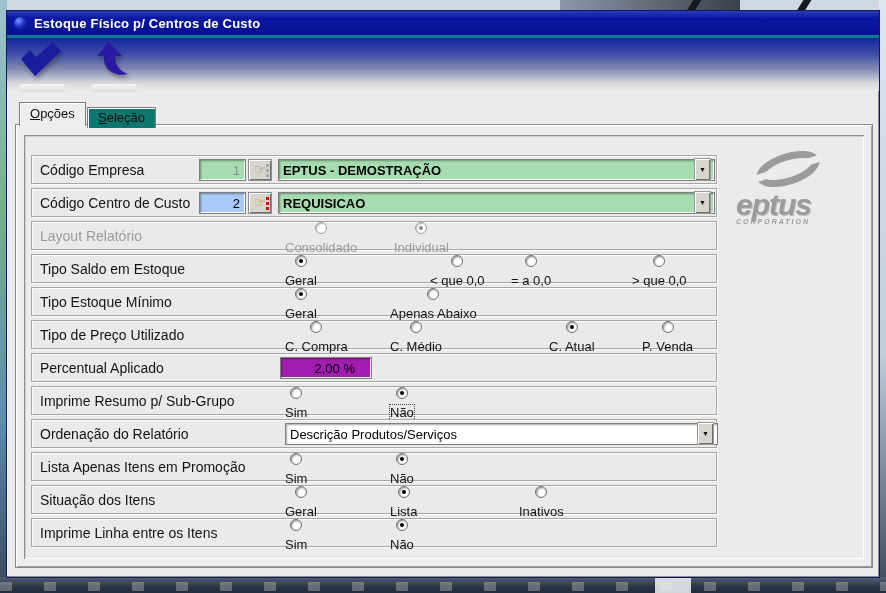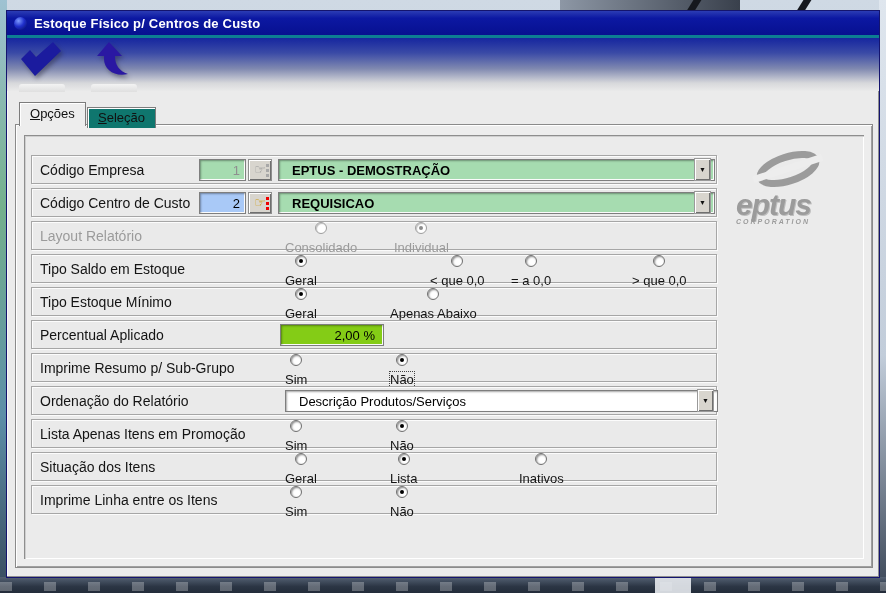--- a/index.html
+++ b/index.html
@@ -69,26 +69,26 @@
   .gray-text { color:#8f8f8f; }
   .hand-btn { position:absolute; left:216px; top:3px; width:24px; height:22px; background:#d8d5ce;
          border:1px solid #8e8e8e; box-shadow: inset 1px 1px 0 #ffffff, inset -1px -1px 0 #6f6f6f;
          cursor:pointer; font-size:13px; line-height:19px; text-align:center; }
   .hand-btn .hand { color:#d09c10; }
   .hand-btn.disabled .hand { color:#999; }
   .hand-btn .dots { position:absolute; right:2px; top:4px; width:3px; height:3px; background:#e00; 
          box-shadow: 0 5px 0 #e00, 0 10px 0 #e00; }
   .hand-btn.disabled .dots { background:#a8a8a8; box-shadow: 0 5px 0 #a8a8a8, 0 10px 0 #a8a8a8; }
 
-  .combo { left:246px; width:437px; padding-left:13px; font-weight:bold; cursor:pointer; }
+  .combo { left:246px; width:437px; padding-left:4px; font-weight:bold; cursor:pointer; }
   .combo.plain { left:253px; width:433px; font-weight:normal; background:#fff; }
   .combo-arrow { position:absolute; right:2px; top:2px; bottom:2px; width:17px; background:#d8d5ce;
          border:1px solid #9a9a9a; box-shadow: inset 1px 1px 0 #ffffff, inset -1px -1px 0 #6f6f6f;
          display:flex; align-items:center; justify-content:center; font-size:7px; color:#111; cursor:pointer; }
-  .pct-field { left:248px; width:104px; background:#84cc16; justify-content:flex-end; padding-right:8px; }
+  .pct-field { left:248px; width:92px; background:#a21caf; justify-content:flex-end; padding-right:16px; }
 
   .opt { position:absolute; top:0; height:100%; display:flex; align-items:center; gap:6px; cursor:pointer;flex-direction:column; }
   .c1 { left:253px; }
   .rb { width:12px; height:12px; border-radius:50%; background:#fff; border:1px solid #6f6f6f; position:relative;
         box-shadow: inset 1px 1px 2px rgba(0,0,0,.45), inset -1px -1px 0 #fff; flex:0 0 auto; }
   .rb.on::after { content:""; position:absolute; left:3px; top:3px; width:4px; height:4px; border-radius:50%; background:#000; }
   .rl { font-size:13px; color:#141414; white-space:nowrap; }
   .opt.focus .rl { outline:1px dotted #444; }
   .row.disabled .row-label, .row.disabled .rl { color:#9b9b9b; }
   .row.disabled .rb { border-color:#9e9e9e; box-shadow: inset 1px 1px 1px rgba(0,0,0,.25); }
@@ -212,20 +212,39 @@
               <span class="opt c1">
                 <span class="rb on"></span>
                 <span class="rl">Geral</span>
               </span>
               <span class="opt" style="left:358px">
                 <span class="rb"></span>
                 <span class="rl">Apenas Abaixo</span>
               </span>
             </div>
 
+            <div class="row">
+              <span class="row-label">Tipo de Preço Utilizado</span>
+              <span class="opt c1">
+                <span class="rb"></span>
+                <span class="rl">C. Compra</span>
+              </span>
+              <span class="opt" style="left:358px">
+                <span class="rb"></span>
+                <span class="rl">C. Médio</span>
+              </span>
+              <span class="opt" style="left:517px">
+                <span class="rb on"></span>
+                <span class="rl">C. Atual</span>
+              </span>
+              <span class="opt" style="left:610px">
+                <span class="rb"></span>
+                <span class="rl">P. Venda</span>
+              </span>
+            </div>
 
             <div class="row">
               <span class="row-label">Percentual Aplicado</span>
               <span class="sunken pct-field">2,00 %</span>
             </div>
 
             <div class="row">
               <span class="row-label">Imprime Resumo p/ Sub-Grupo</span>
               <span class="opt c1">
                 <span class="rb"></span>

